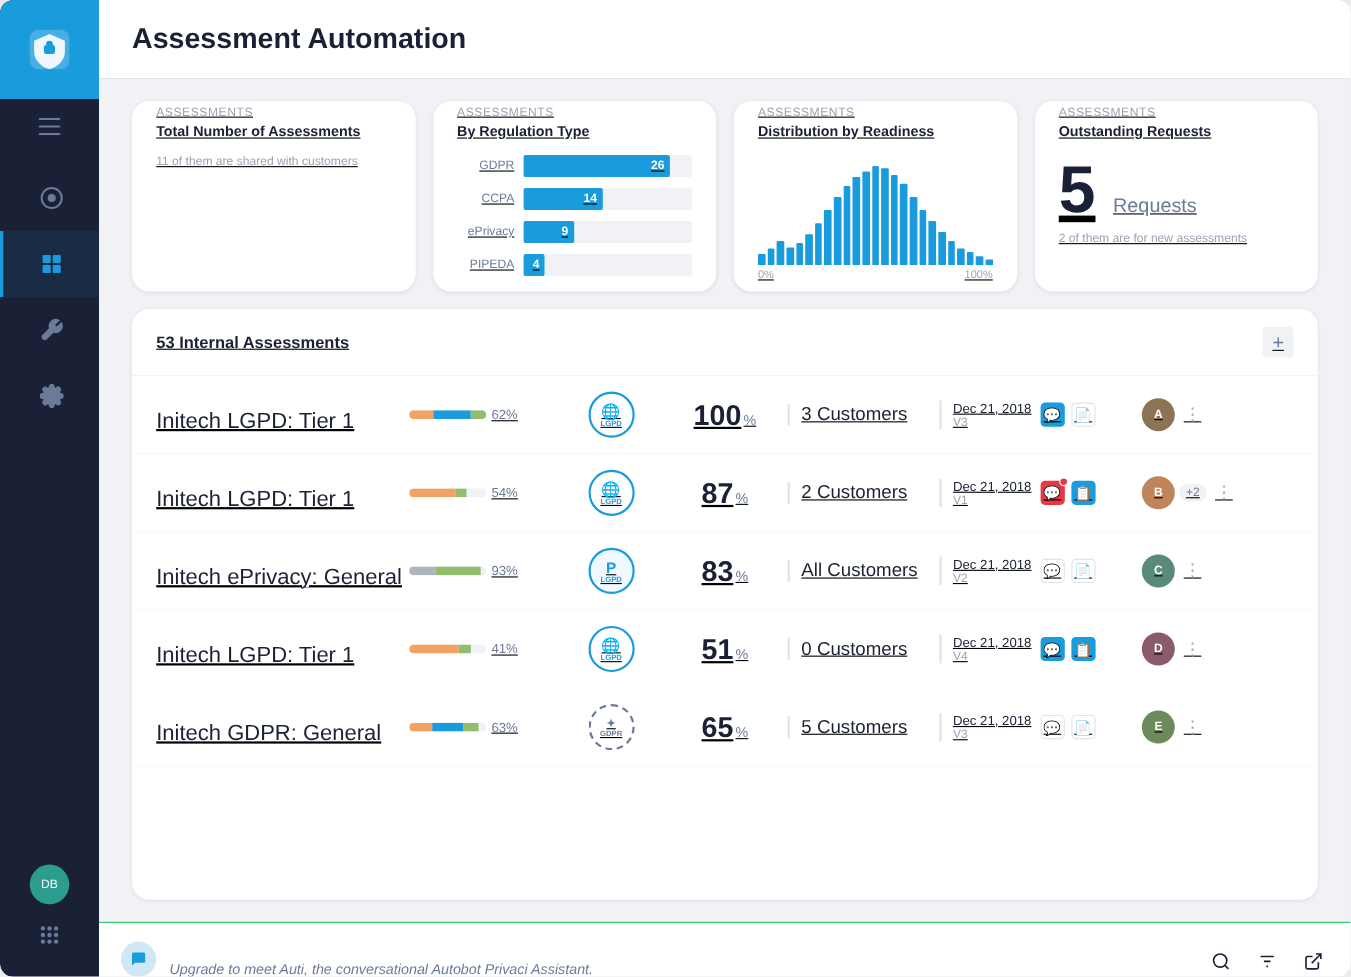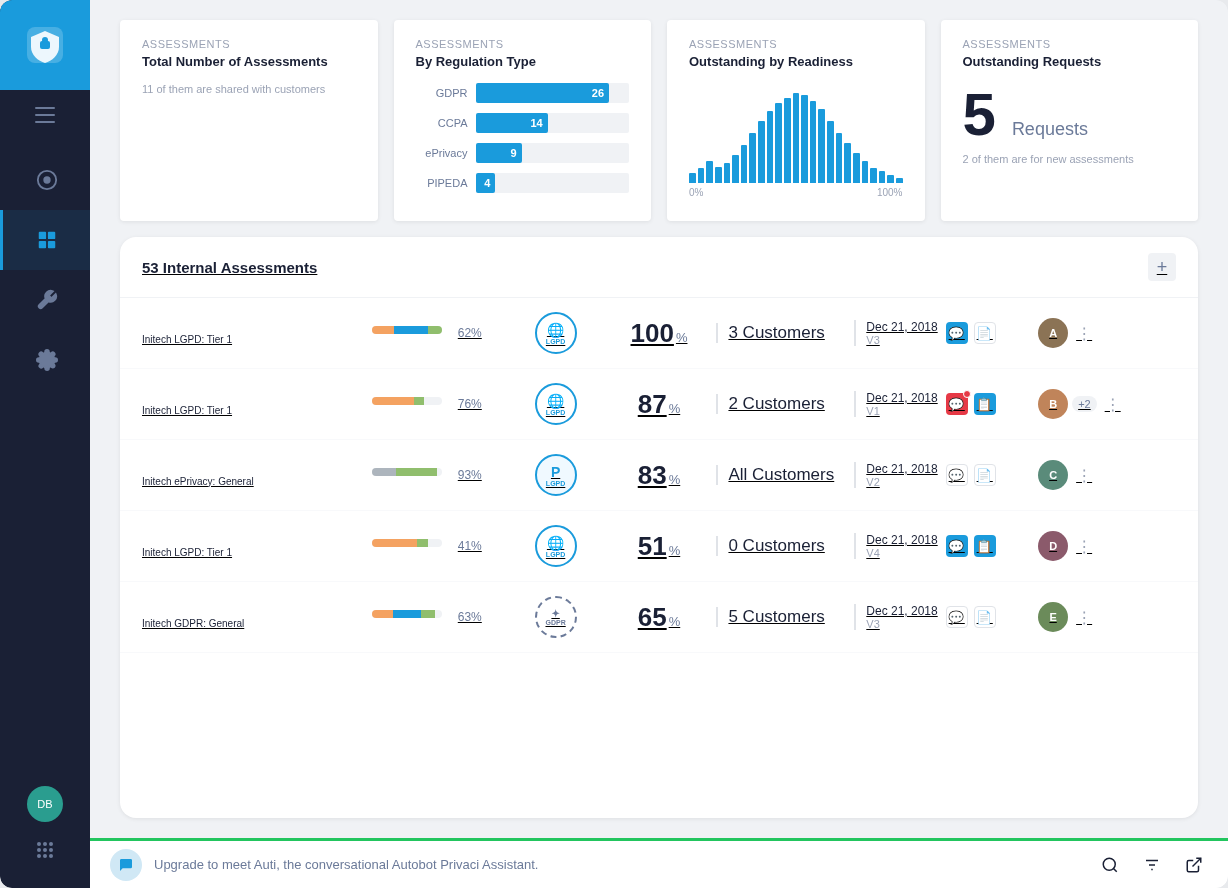--- a/index.html
+++ b/index.html
@@ -23,21 +23,21 @@
 
     
     .main-content { flex: 1; display: flex; flex-direction: column; background: #f0f2f5; overflow: hidden; }
 
     
     .main-header { background: white; padding: 20px 30px; border-bottom: 1px solid #e0e3e8; }
     .main-header h1 { font-size: 26px; font-weight: 600; color: #1a2035; }
 
     
     .stats-row { display: flex; gap: 16px; padding: 20px 30px 16px; }
-    .stat-card { background: white; border-radius: 4px; padding: 18px 22px; flex: 1; box-shadow: 0 1px 4px rgba(0,0,0,0.08); }
+    .stat-card { background: white; border-radius: 16px; padding: 4px 22px; flex: 1; box-shadow: 0 1px 4px rgba(0,0,0,0.08); text-decoration: underline; }
     .stat-card-label { font-size: 11px; color: #9ba3b5; text-transform: uppercase; letter-spacing: 0.5px; margin-bottom: 4px; }
     .stat-card-title { font-size: 13px; font-weight: 600; color: #1a2035; margin-bottom: 14px; }
     .stat-big-number { font-size: 60px; font-weight: 700; color: #1a2035; line-height: 1; display: inline-block; }
     .stat-unit { font-size: 18px; color: #6b7a99; margin-left: 8px; font-weight: 500; }
     .stat-sub { font-size: 11px; color: #9ba3b5; margin-top: 8px; }
 
     
     .bar-chart-card { min-width: 240px; }
     .bar-row { display: flex; align-items: center; gap: 8px; margin-bottom: 10px; }
     .bar-label { font-size: 11px; color: #6b7a99; width: 52px; text-align: right; flex-shrink: 0; }
@@ -60,24 +60,24 @@
     .table-header { display: flex; justify-content: space-between; align-items: center; padding: 16px 22px; border-bottom: 1px solid #f0f2f5; }
     .table-title { font-size: 15px; font-weight: 600; color: #1a2035; }
     .add-btn { width: 28px; height: 28px; background: #f0f2f5; border: none; border-radius: 4px; cursor: pointer; display: flex; align-items: center; justify-content: center; font-size: 18px; color: #6b7a99; }
 
     .table-cols { display: grid; grid-template-columns: 2fr 1.2fr 0.8fr 1fr 1.2fr 1.6fr 1.2fr; padding: 8px 22px; border-bottom: 1px solid #f0f2f5; }
     .col-header { font-size: 11px; color: #9ba3b5; font-weight: 500; display: flex; align-items: center; gap: 4px; }
     .col-header-center { justify-content: center; }
 
     .table-body { flex: 1; overflow-y: auto; }
     .table-row { display: grid; grid-template-columns: 2fr 1.2fr 0.8fr 1fr 1.2fr 1.6fr 1.2fr; padding: 14px 22px; border-bottom: 1px solid #f8f9fb; align-items: center; }
-    .row-title { font-size: 10px; color: #1a2035; font-weight: 500; margin-top: 12px; }
-
-    
-    .progress-cell { display: flex; align-items: flex-start; gap: 16px; }
+    .row-title { font-size: 20px; color: #1a2035; font-weight: 500; margin-top: 12px; }
+
+    
+    .progress-cell { display: flex; align-items: center; gap: 5px; }
     .progress-track { width: 70px; height: 8px; background: #f0f2f5; border-radius: 4px; overflow: hidden; display: flex; }
     .progress-seg { height: 100%; }
     .progress-pct { font-size: 12px; color: #6b7a99; }
 
     
     .type-badge { display: flex; flex-direction: column; align-items: center; justify-content: center; width: 42px; height: 42px; border-radius: 50%; border: 2px solid; font-size: 8px; font-weight: bold; margin: 0 auto; }
     .type-badge.lgpd { border-color: #1a9bdc; color: #1a9bdc; background: white; }
     .type-badge.gdpr { border-color: #6b7a99; color: #6b7a99; background: white; border-style: dashed; }
     .type-badge.eprivacy { border-color: #1a9bdc; color: #1a9bdc; background: #f0f9ff; }
 
@@ -100,21 +100,21 @@
     .pub-icon.outline { background: white; border: 1px solid #e0e3e8; color: #6b7a99; }
     .pub-icon.red { background: #e63946; color: white; position: relative; }
     .pub-icon.blue2 { background: #1a9bdc; color: white; }
 
     
     .owners-cell { display: flex; align-items: center; gap: 4px; }
     .owner-count { font-size: 11px; color: #6b7a99; background: #f0f2f5; border-radius: 10px; padding: 2px 6px; }
     .more-btn { width: 24px; height: 24px; display: flex; align-items: center; justify-content: center; cursor: pointer; font-size: 16px; color: #9ba3b5; }
 
     
-    .bottom-bar { height: 50px; background: white; border-top: 3px solid #22c55e; display: flex; align-items: center; padding: 0 20px; gap: 12px; }
+    .bottom-bar { height: 50px; background: white; border-top: 1px solid #22c55e; display: flex; align-items: flex-end; padding: 0 20px; gap: 12px; font-style: italic; }
     .chat-bubble { width: 32px; height: 32px; border-radius: 50%; background: #d0e8f5; display: flex; align-items: center; justify-content: center; }
     .bottom-text { font-size: 13px; color: #6b7a99; flex: 1; }
     .bottom-icons { display: flex; gap: 14px; align-items: center; }
     .bottom-icon { width: 28px; height: 28px; display: flex; align-items: center; justify-content: center; cursor: pointer; color: #1a2035; font-size: 16px; }
 
     .avatar-circle { width: 30px; height: 30px; border-radius: 50%; display: flex; align-items: center; justify-content: center; font-size: 11px; font-weight: bold; color: white; }
   </style>
 </head>
 <body>
 
@@ -178,20 +178,23 @@
             <circle cx="16" cy="10" r="2"></circle>
           <circle cx="4" cy="16" r="2"></circle>
             <circle cx="10" cy="16" r="2"></circle>
             <circle cx="16" cy="16" r="2"></circle>
         </svg>
       </div>
     </div>
   </div>
 
   <div class="main-content">
+    <div class="main-header">
+      <h1>Assessment Automation</h1>
+    </div>
 
     <div class="stats-row">
 
       <div class="stat-card">
         <div class="stat-card-label">Assessments</div>
         <div class="stat-card-title">Total Number of Assessments</div>
         <div class="stat-sub">11 of them are shared with customers</div>
       </div>
 
       <div class="stat-card bar-chart-card">
@@ -228,21 +231,21 @@
               <div class="bar-fill" style="width:13%">
                   <span class="bar-value">4</span>
                 </div>
             </div>
           </div>
         </div>
       </div>
 
       <div class="stat-card dist-card">
         <div class="stat-card-label">Assessments</div>
-        <div class="stat-card-title">Outstanding by Readiness</div>
+        <div class="stat-card-title">Distribution by Readiness</div>
         <div class="chart-area" style="margin-top:12px;">
           <div class="chart-bar" style="height:10%"></div>
           <div class="chart-bar" style="height:15%"></div>
           <div class="chart-bar" style="height:22%"></div>
           <div class="chart-bar" style="height:16%"></div>
           <div class="chart-bar" style="height:20%"></div>
           <div class="chart-bar" style="height:28%"></div>
           <div class="chart-bar" style="height:38%"></div>
           <div class="chart-bar" style="height:50%"></div>
           <div class="chart-bar" style="height:62%"></div>
@@ -328,21 +331,21 @@
           </div>
         </div>
 
         <div class="table-row">
           <div class="row-title">Initech LGPD: Tier 1</div>
           <div class="progress-cell">
             <div class="progress-track">
               <div class="progress-seg" style="background:#f4a261;width:60%"></div>
               <div class="progress-seg" style="background:#90be6d;width:15%"></div>
             </div>
-            <span class="progress-pct">76%</span>
+            <span class="progress-pct">54%</span>
           </div>
           <div style="display:flex;justify-content:center;">
             <div class="type-badge lgpd">
               <span style="font-size:14px;">🌐</span>
               <span style="font-size:7px;font-weight:bold;color:#1a9bdc;">LGPD</span>
             </div>
           </div>
           <div class="readiness-cell">
             <span class="readiness-num">87</span>
             <span class="readiness-unit">%</span>

